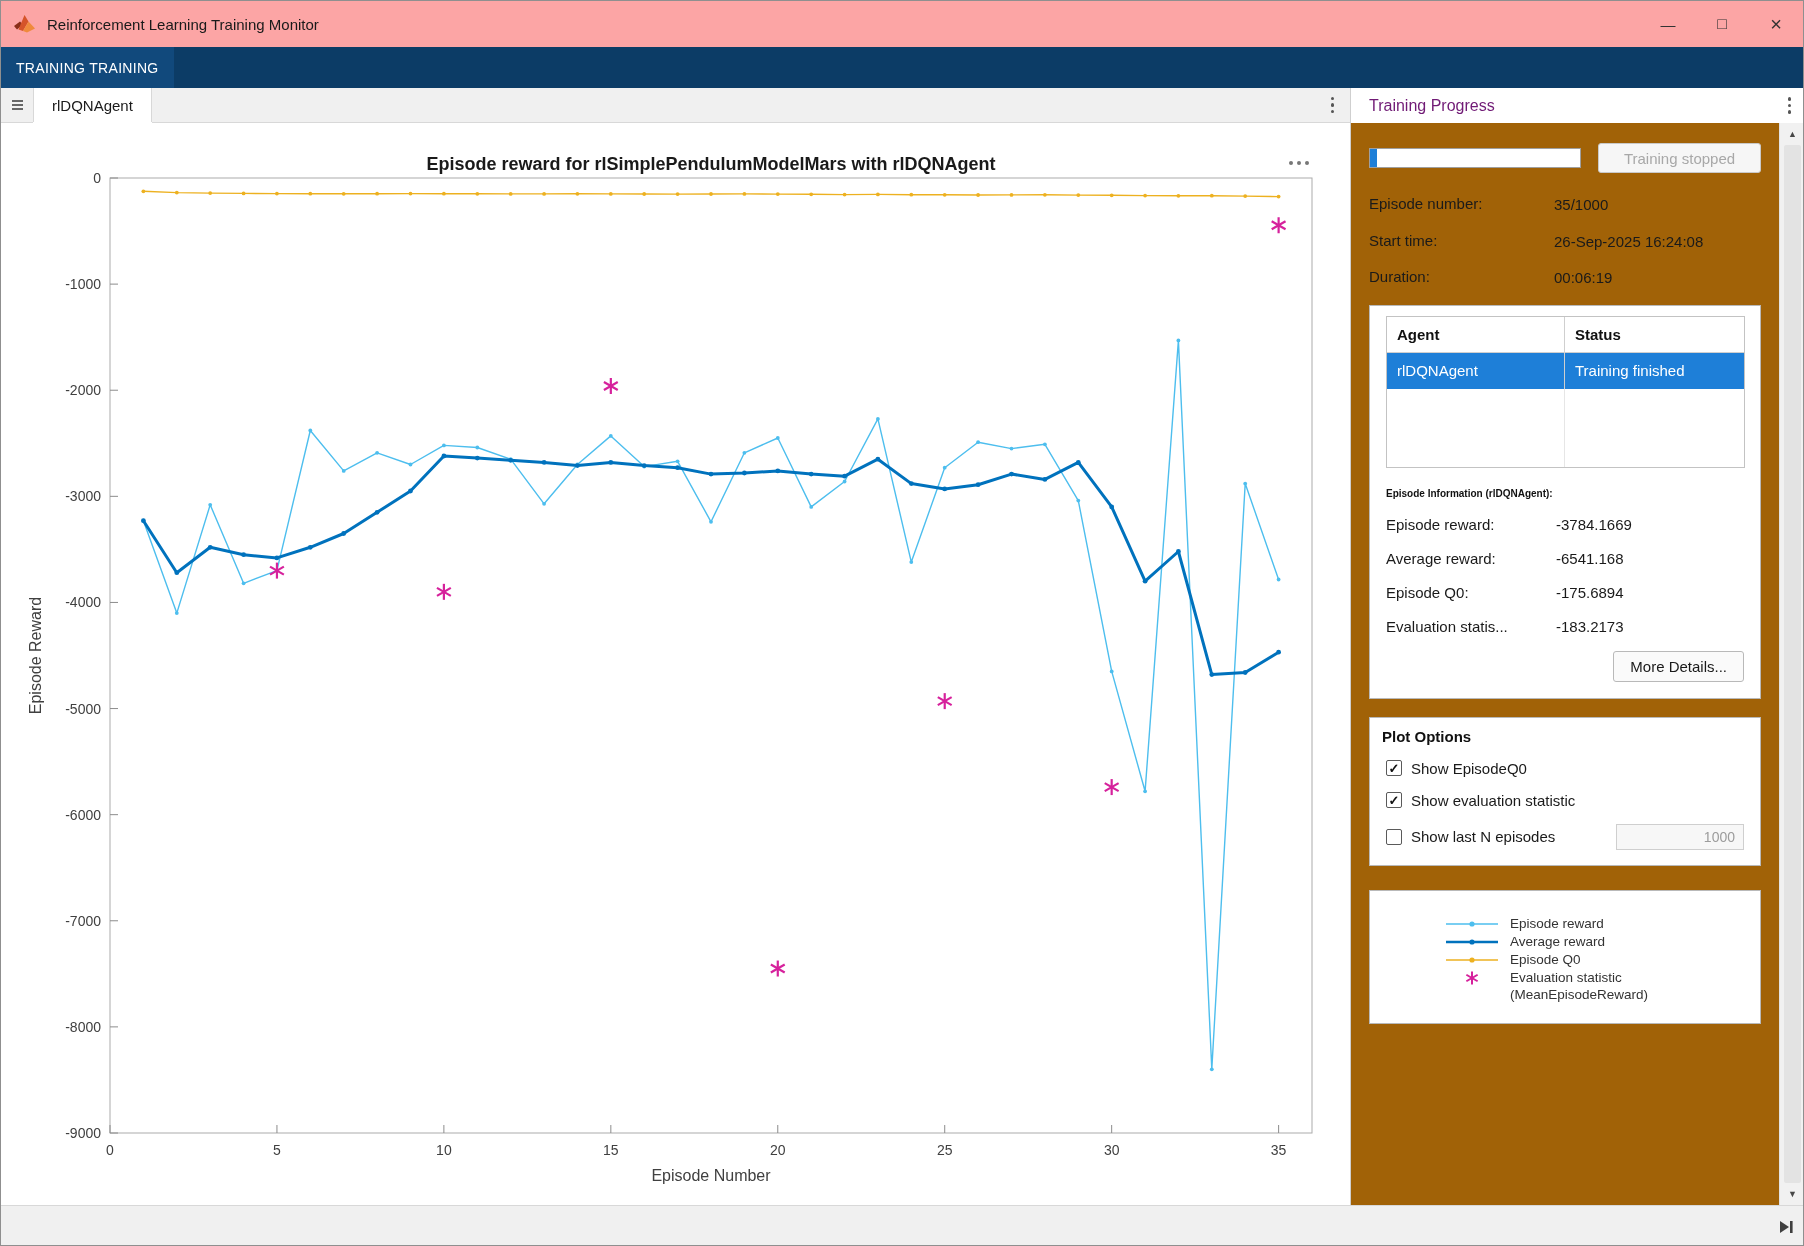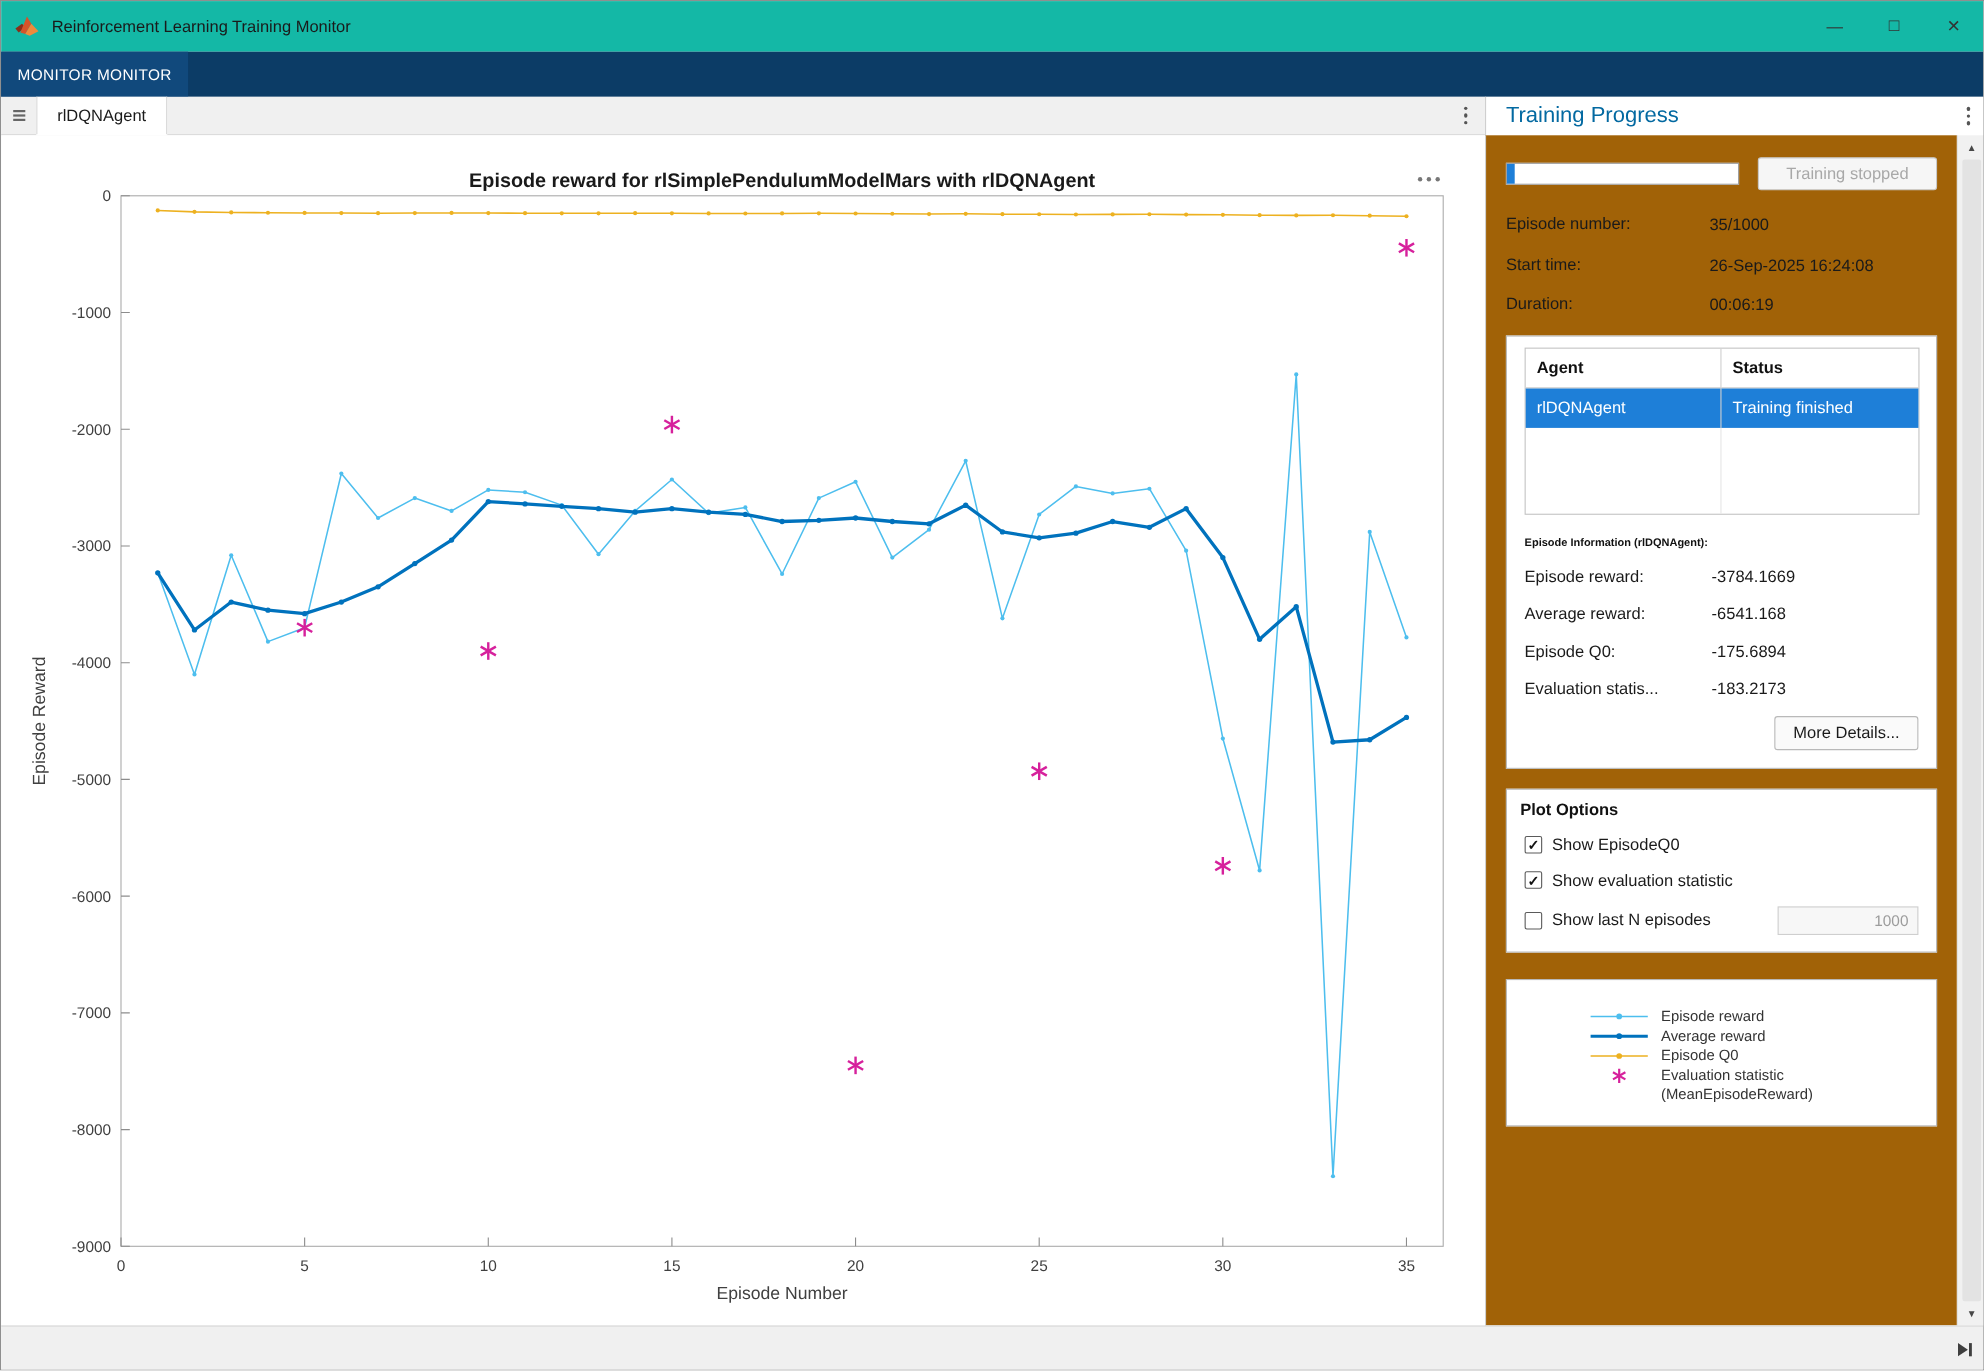--- a/index.html
+++ b/index.html
@@ -1,21 +1,21 @@
 <!DOCTYPE html>
 <html><head>
 <meta charset="utf-8">
 <style>
   *{margin:0;padding:0;box-sizing:border-box;}
   html,body{width:1804px;height:1246px;}
   body{font-family:"Liberation Sans",sans-serif;background:#ffffff;}
   .window{position:relative;width:1804px;height:1246px;background:#fff;border:1px solid #8f8f8f;overflow:hidden;}
 
   
-  .titlebar{position:absolute;top:0;left:0;width:100%;height:46px;background:#14b8a6;display:flex;align-items:center;text-align:right;}
+  .titlebar{position:absolute;top:0;left:0;width:100%;height:46px;background:#fca5a5;display:flex;align-items:center;text-align:right;}
   .logo{margin-left:12px;flex:none;}
   .win-title{margin-left:10px;font-size:15px;color:#1a1a1a;}
   .win-controls{margin-left:auto;display:flex;height:100%;}
   .win-btn{width:54px;height:100%;display:flex;align-items:center;justify-content:center;font-size:15px;color:#333;}
   .win-btn.max{font-size:16px;}
   .win-btn.close{font-size:20px;}
 
   
   .ribbon{position:absolute;top:46px;left:0;width:100%;height:41px;background:#0c3c66;display:flex;align-items:stretch;}
   .ribbon-tab{display:flex;align-items:center;padding:0 15px;background:#11497c;color:#fff;font-size:14px;letter-spacing:.3px;}
@@ -24,21 +24,21 @@
   .tabbar{position:absolute;top:87px;left:0;width:1349px;height:35px;background:#f0f0f0;border-bottom:1px solid #d8d8d8;display:flex;align-items:stretch;}
   .tab-strip-icon{width:32px;display:flex;flex-direction:column;align-items:center;justify-content:center;gap:2px;}
   .tab-strip-icon i{display:block;width:11px;height:2px;background:#666;}
   .doc-tab{display:flex;align-items:center;padding:0 18px;background:#fff;border-right:1px solid #d8d8d8;border-left:1px solid #d8d8d8;font-size:15px;color:#1a1a1a;box-shadow:0 1px 0 #fff;}
   .tabbar-menu{margin-left:auto;margin-right:16px;align-self:center;}
   .vdots{display:inline-flex;flex-direction:column;gap:3px;}
   .vdots i{width:3.5px;height:3.5px;border-radius:50%;background:#555;}
 
   
   .panel-header{position:absolute;top:87px;left:1349px;width:455px;height:35px;background:#fff;border-left:1px solid #cfcfcf;display:flex;align-items:center;padding:0 14px 0 18px;}
-  .panel-title{font-size:20px;color:#0369a1;}
+  .panel-title{font-size:16px;color:#701a75;}
   .panel-header .vdots{margin-left:auto;}
 
   
   .chart-region{position:absolute;top:122px;left:0;width:1349px;height:1082px;background:#fff;}
   #chart-svg text{font-family:"Liberation Sans",sans-serif;}
   .tick{font-size:14px;fill:#404040;}
   .chart-title{font-size:18px;font-weight:bold;fill:#1a1a1a;}
   .axis-label{font-size:16px;fill:#404040;}
   .chart-menu{position:absolute;top:34px;left:1284px;display:flex;gap:4px;padding:4px;}
   .chart-menu i{width:4px;height:4px;border-radius:50%;background:#777;}
@@ -107,21 +107,21 @@
     </svg>
     <span class="win-title">Reinforcement Learning Training Monitor</span>
     <div class="win-controls">
       <div class="win-btn">—</div>
       <div class="win-btn max">□</div>
       <div class="win-btn close">×</div>
     </div>
   </div>
 
   <div class="ribbon">
-    <div class="ribbon-tab">MONITOR MONITOR</div>
+    <div class="ribbon-tab">TRAINING TRAINING</div>
   </div>
 
   <div class="tabbar">
     <div class="tab-strip-icon">
         <i></i>
         <i></i>
         <i></i>
       </div>
     <div class="doc-tab">rlDQNAgent</div>
     <span class="vdots tabbar-menu">

